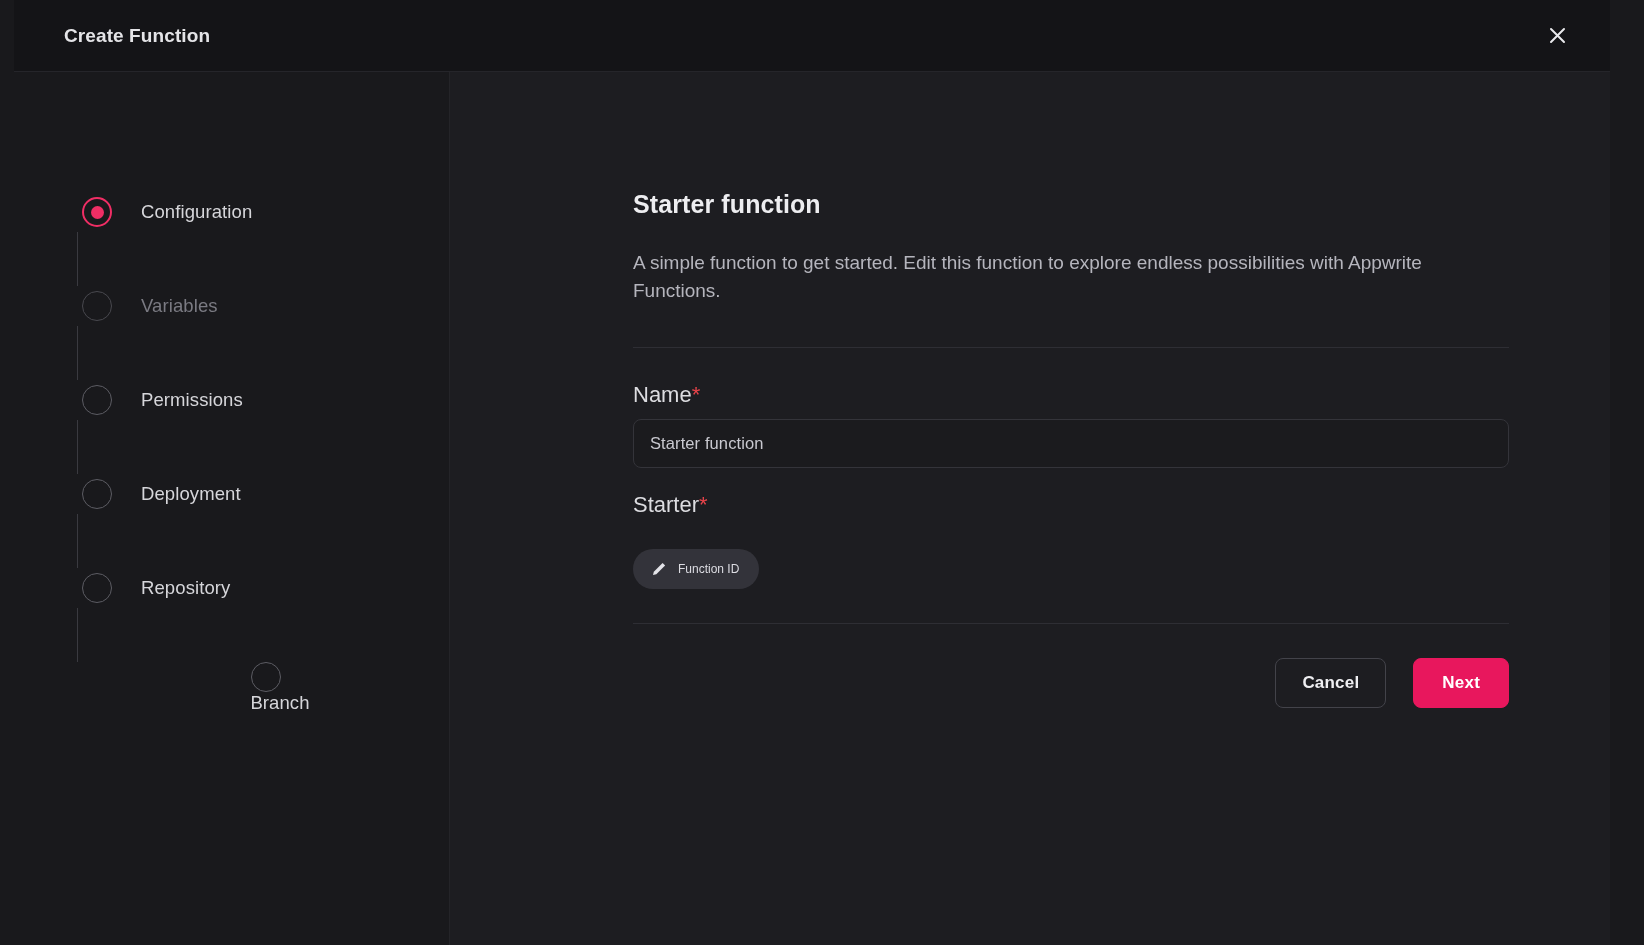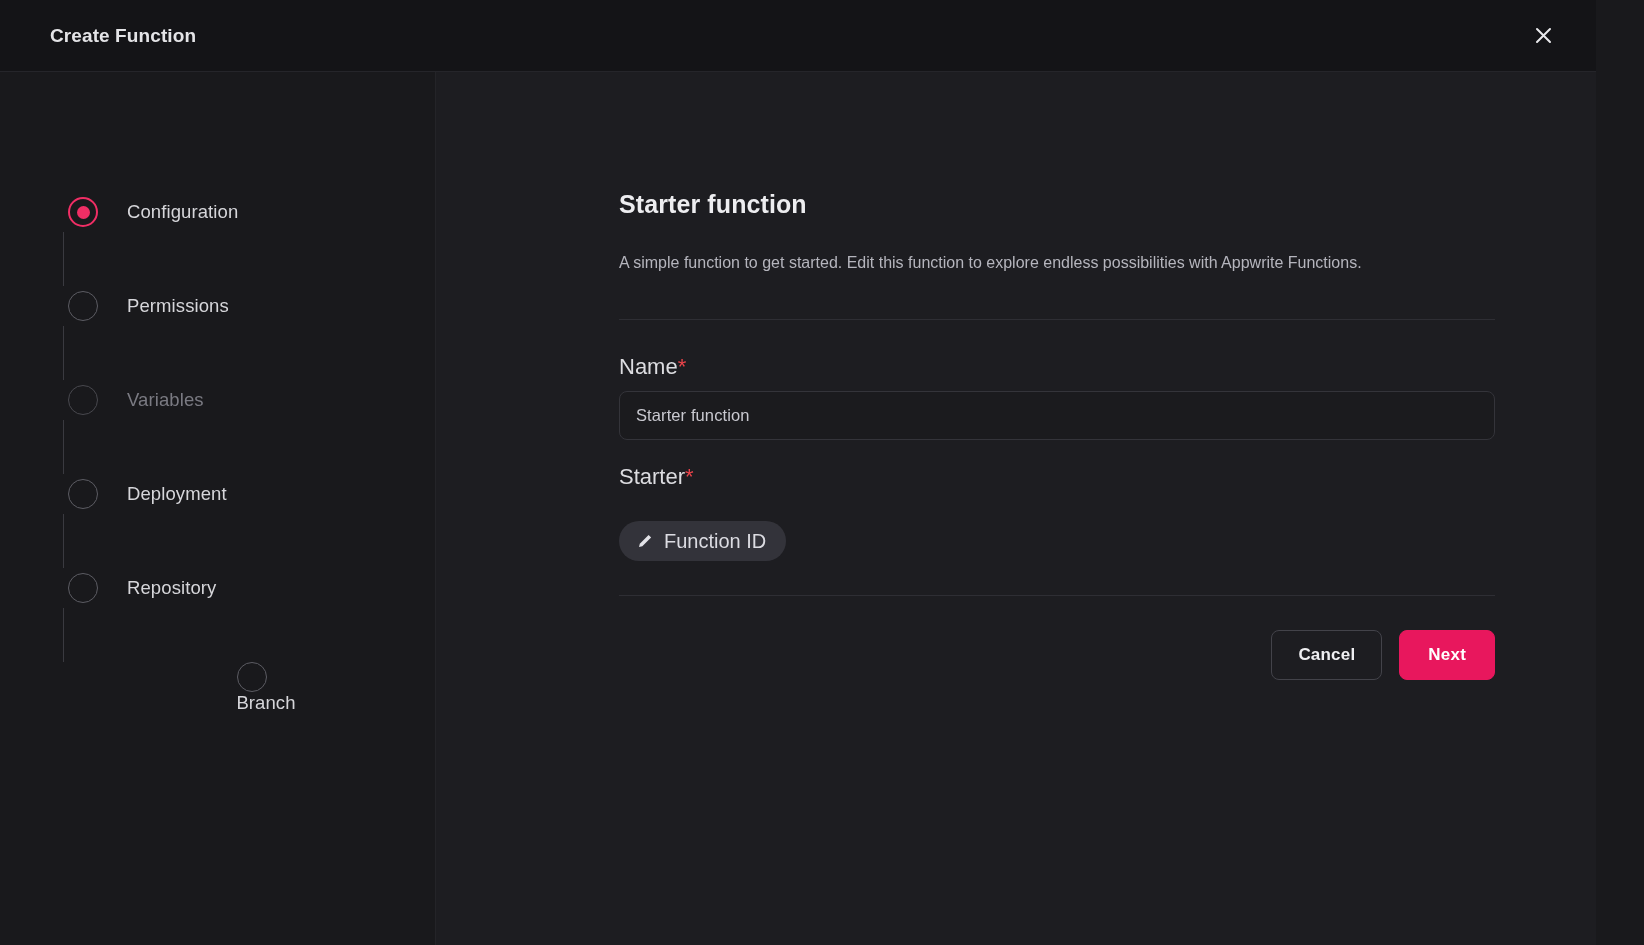--- a/index.html
+++ b/index.html
@@ -10,20 +10,21 @@
     font-family: "Liberation Sans", sans-serif;
     overflow: hidden;
   }
   .modal {
     position: relative;
     width: 1596px;
     height: 945px;
     display: flex;
     flex-direction: column;
     background: #0369a1;
+    margin-left: 14px;
   }
   
   .modal-header {
     height: 72px;
     flex: 0 0 72px;
     background: #141417;
     border-bottom: 1px solid #25252a;
     display: flex;
     align-items: center;
     justify-content: space-between;
@@ -123,21 +124,21 @@
   }
   .content-inner { max-width: 876px; }
   .content-title {
     font-size: 25px;
     font-weight: bold;
     color: #ededf0;
     letter-spacing: 0.1px;
   }
   .content-desc {
     margin-top: 30px;
-    font-size: 16px;
+    font-size: 19px;
     line-height: 28px;
     color: #b5b5bd;
     max-width: 830px;
   }
   .divider {
     height: 1px;
     background: #2e2e34;
     margin: 42px 0 0 0;
   }
   .form { padding-top: 34px; }
@@ -174,37 +175,37 @@
   .pill-btn {
     display: inline-flex;
     align-items: center;
     gap: 11px;
     height: 40px;
     padding: 0 20px 0 18px;
     background: #33333a;
     border: none;
     border-radius: 20px;
     color: #dcdce2;
-    font-size: 20px;
+    font-size: 12px;
     font-family: "Liberation Sans", sans-serif;
     cursor: pointer;
     margin-top: 7px;
   }
   .pill-btn .pencil { display: flex; align-items: center; color: #e3e3e8; }
 
   .footer-divider {
     height: 1px;
     background: #2e2e34;
     margin-top: 34px;
   }
   .actions {
     display: flex;
     justify-content: flex-end;
     align-items: center;
-    gap: 17px;
+    gap: 27px;
     padding-top: 34px;
   }
   .btn {
     height: 50px;
     border-radius: 8px;
     font-size: 17px;
     font-weight: bold;
     font-family: "Liberation Sans", sans-serif;
     cursor: pointer;
     display: inline-flex;
@@ -244,30 +245,30 @@
   <div class="modal-body">
 
     <div class="stepper">
 
       <div class="step active">
         <div class="step-marker"></div>
         <div class="step-connector"></div>
         <div class="step-label">Configuration</div>
       </div>
 
+      <div class="step disabled">
+        <div class="step-marker"></div>
+        <div class="step-connector"></div>
+        <div class="step-label">Variables</div>
+      </div>
+
       <div class="step">
         <div class="step-marker"></div>
         <div class="step-connector"></div>
         <div class="step-label">Permissions</div>
-      </div>
-
-      <div class="step disabled">
-        <div class="step-marker"></div>
-        <div class="step-connector"></div>
-        <div class="step-label">Variables</div>
       </div>
 
       <div class="step">
         <div class="step-marker"></div>
         <div class="step-connector"></div>
         <div class="step-label">Deployment</div>
       </div>
 
       <div class="step">
         <div class="step-marker"></div>

